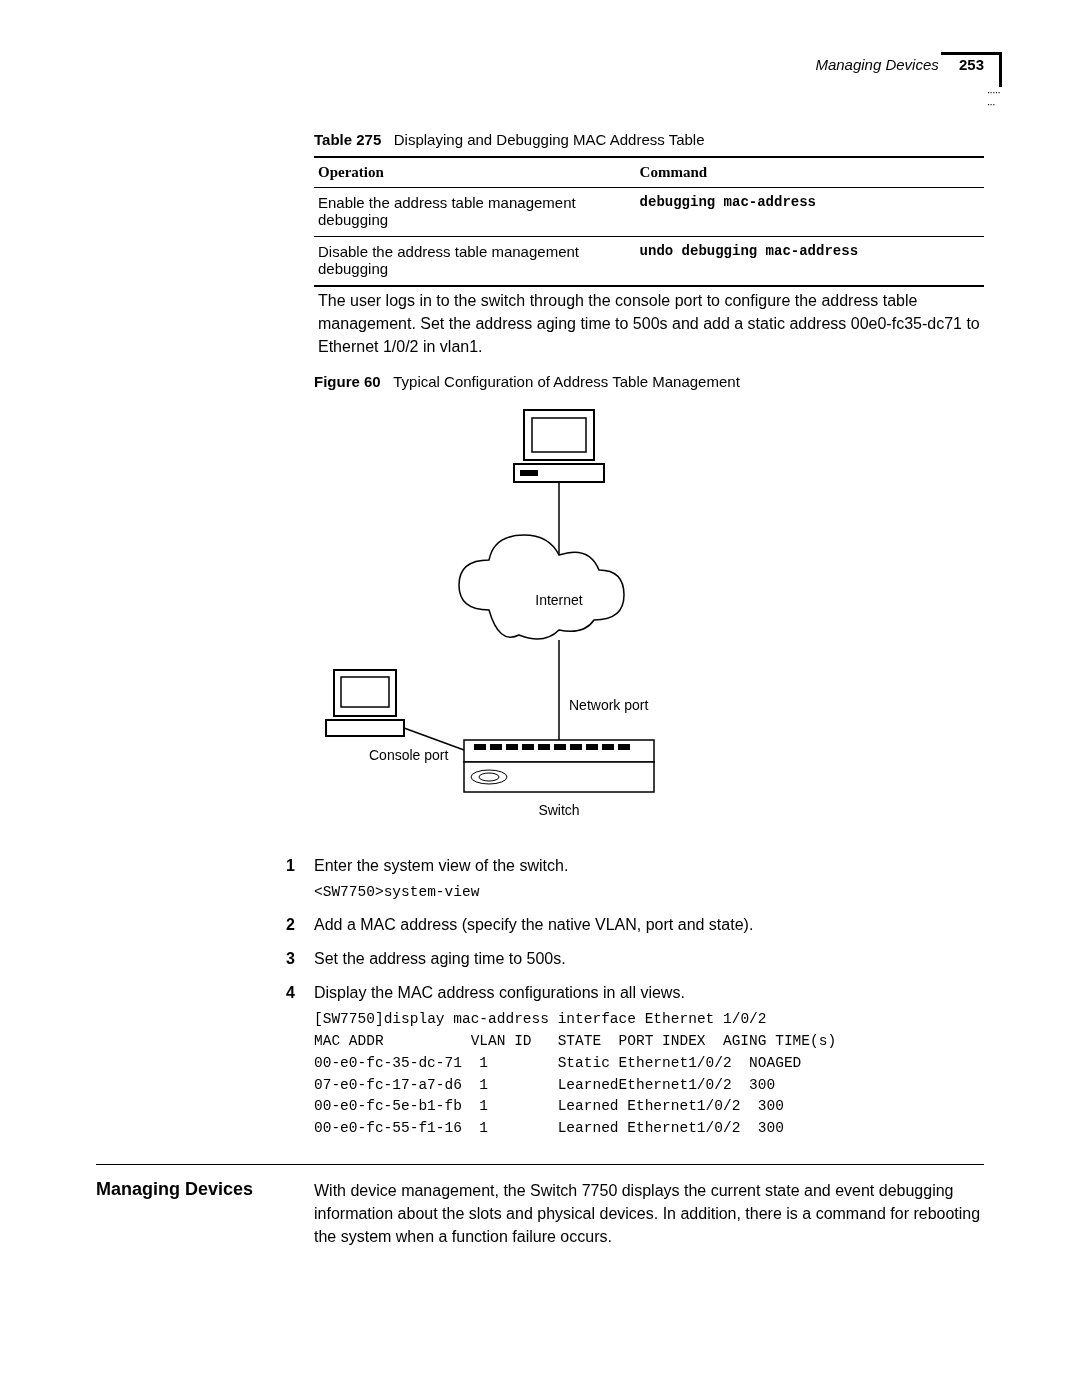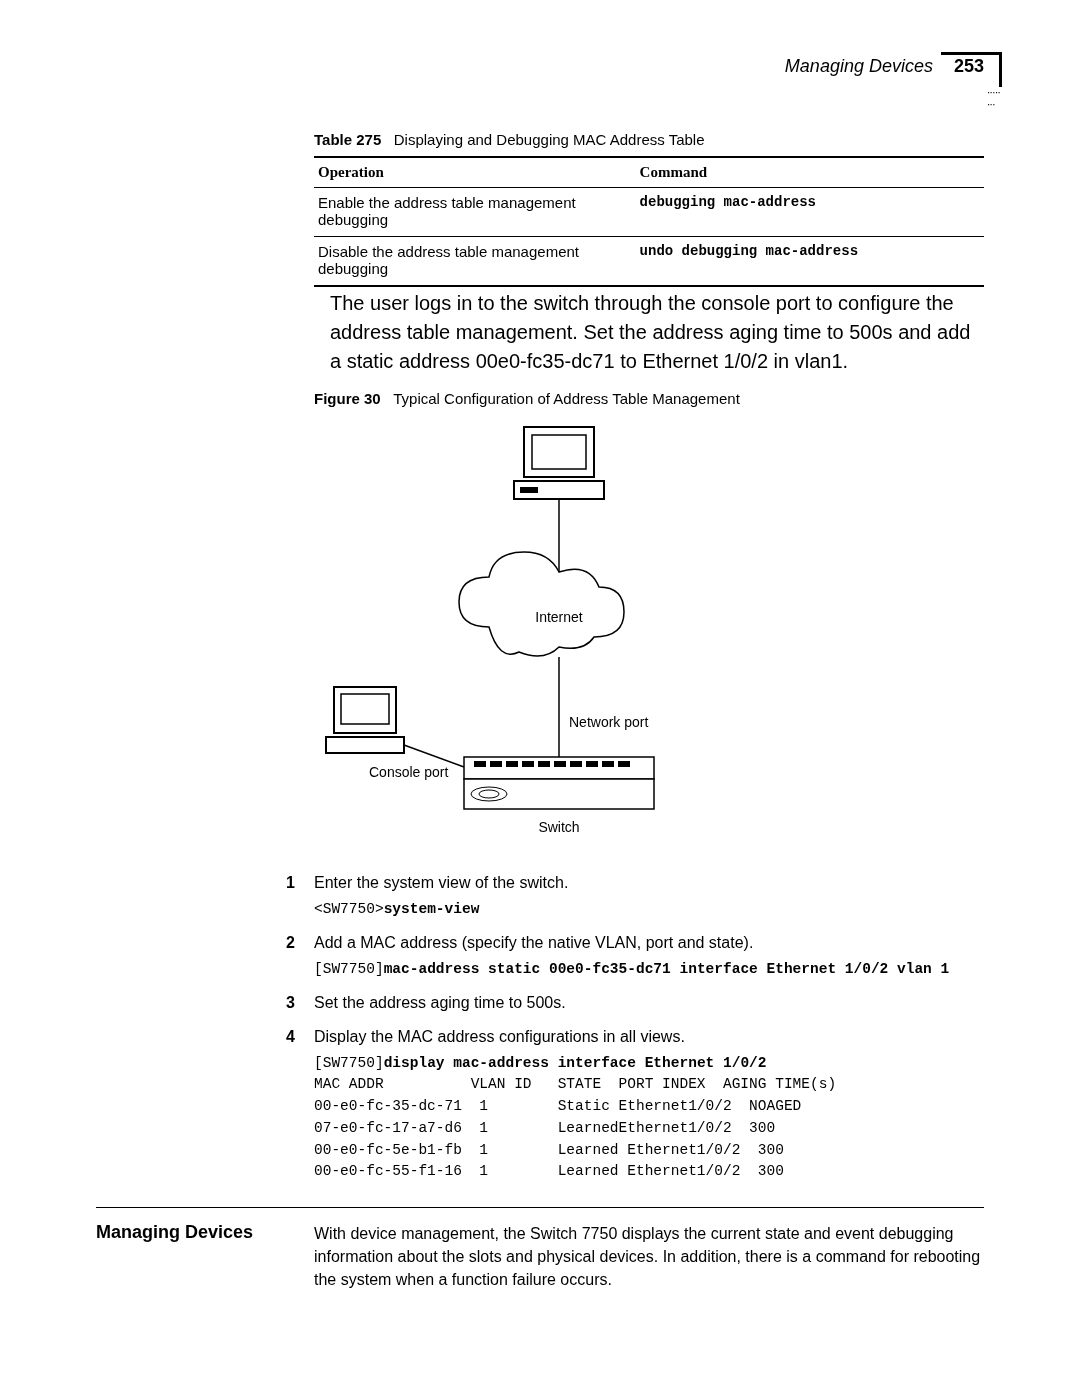--- a/index.html
+++ b/index.html
@@ -18,21 +18,21 @@
   }
   .running-head {
     position: relative;
     height: 36px;
   }
   .running-head-text {
     position: absolute;
     right: 0;
     top: 0;
     font-style: italic;
-    font-size: 18px;
+    font-size: 15px;
     color: #000;
   }
   .running-head-num {
     font-style: normal;
     font-weight: 700;
     margin-left: 16px;
   }
   .running-head-box {
     position: absolute;
     right: -18px;
@@ -78,23 +78,23 @@
     border-bottom: 1px solid #000;
   }
   table.cmdtable tr:last-child td { border-bottom: 2px solid #000; }
   .mono { font-family: "Courier New", monospace; font-weight: 700; font-size: 14px; }
   h3.example {
     font-size: 17px;
     font-weight: 700;
     margin: 24px 0 6px 0;
   }
   p.body {
-    font-size: 20px;
+    font-size: 16px;
     line-height: 1.45;
-    margin: 2px 0 10px 16px;
+    margin: 2px 0 10px 4px;
   }
   .fig-caption {
     font-size: 15px;
     margin: 14px 0 10px 0;
   }
   .fig-caption .flabel { font-weight: 700; }
   .figure-box {
     width: 430px;
     height: 440px;
     position: relative;
@@ -122,21 +122,21 @@
     font-weight: 700;
     font-size: 16px;
   }
   .code {
     font-family: "Courier New", monospace;
     font-size: 14.5px;
     white-space: pre;
     margin: 4px 0 6px 0;
     line-height: 1.5;
   }
-  .code .b { font-weight: 700; }
+  .code .b { font-weight: 400; }
   .sec-divider {
     border: none;
     border-top: 1px solid #000;
     margin: 24px 0 14px -218px; 
     width: calc(100% + 218px);
   }
   .section-row {
     display: flex;
     align-items: flex-start;
     margin-left: -218px;
@@ -190,21 +190,21 @@
         <tr>
           <td>Disable the address table management debugging</td>
           <td class="mono">undo debugging mac-address</td>
         </tr>
       </tbody>
     </table>
 
     <p class="body">The user logs in to the switch through the console port to configure the address table management. Set the address aging time to 500s and add a static address 00e0-fc35-dc71 to Ethernet 1/0/2 in vlan1.</p>
 
     <div class="fig-caption">
-      <span class="flabel">Figure 30</span>
+      <span class="flabel">Figure 60</span>
       &nbsp;&nbsp;<span>Typical Configuration of Address Table Management</span>
     </div>
 
     <div class="figure-box">
       <svg viewBox="0 0 430 440">
 
         <g>
           <rect x="210" y="10" width="70" height="50" fill="#fff" stroke="#000" stroke-width="2"></rect>
           <rect x="218" y="18" width="54" height="34" fill="#fff" stroke="#000" stroke-width="1.5"></rect>
           <rect x="200" y="64" width="90" height="18" fill="#fff" stroke="#000" stroke-width="2"></rect>
@@ -257,21 +257,20 @@
 
     <ol class="steps">
       <li>
         <span class="stepnum">1</span>
         <span>Enter the system view of the switch.</span>
         <div class="code"><span>&lt;SW7750&gt;</span><span class="b">system-view</span></div>
       </li>
       <li>
         <span class="stepnum">2</span>
         <span>Add a MAC address (specify the native VLAN, port and state).</span>
-        <div class="code" style="white-space:pre-wrap"><span>[SW7750]</span><span class="b">mac-address static 00e0-fc35-dc71 interface Ethernet 1/0/2 vlan 1</span></div>
       </li>
       <li>
         <span class="stepnum">3</span>
         <span>Set the address aging time to 500s.</span>
       </li>
       <li>
         <span class="stepnum">4</span>
         <span>Display the MAC address configurations in all views.</span>
         <div class="code"><span>[SW7750]</span><span class="b">display mac-address interface Ethernet 1/0/2</span>
 <span>MAC ADDR          VLAN ID   STATE  PORT INDEX  AGING TIME(s)</span>

